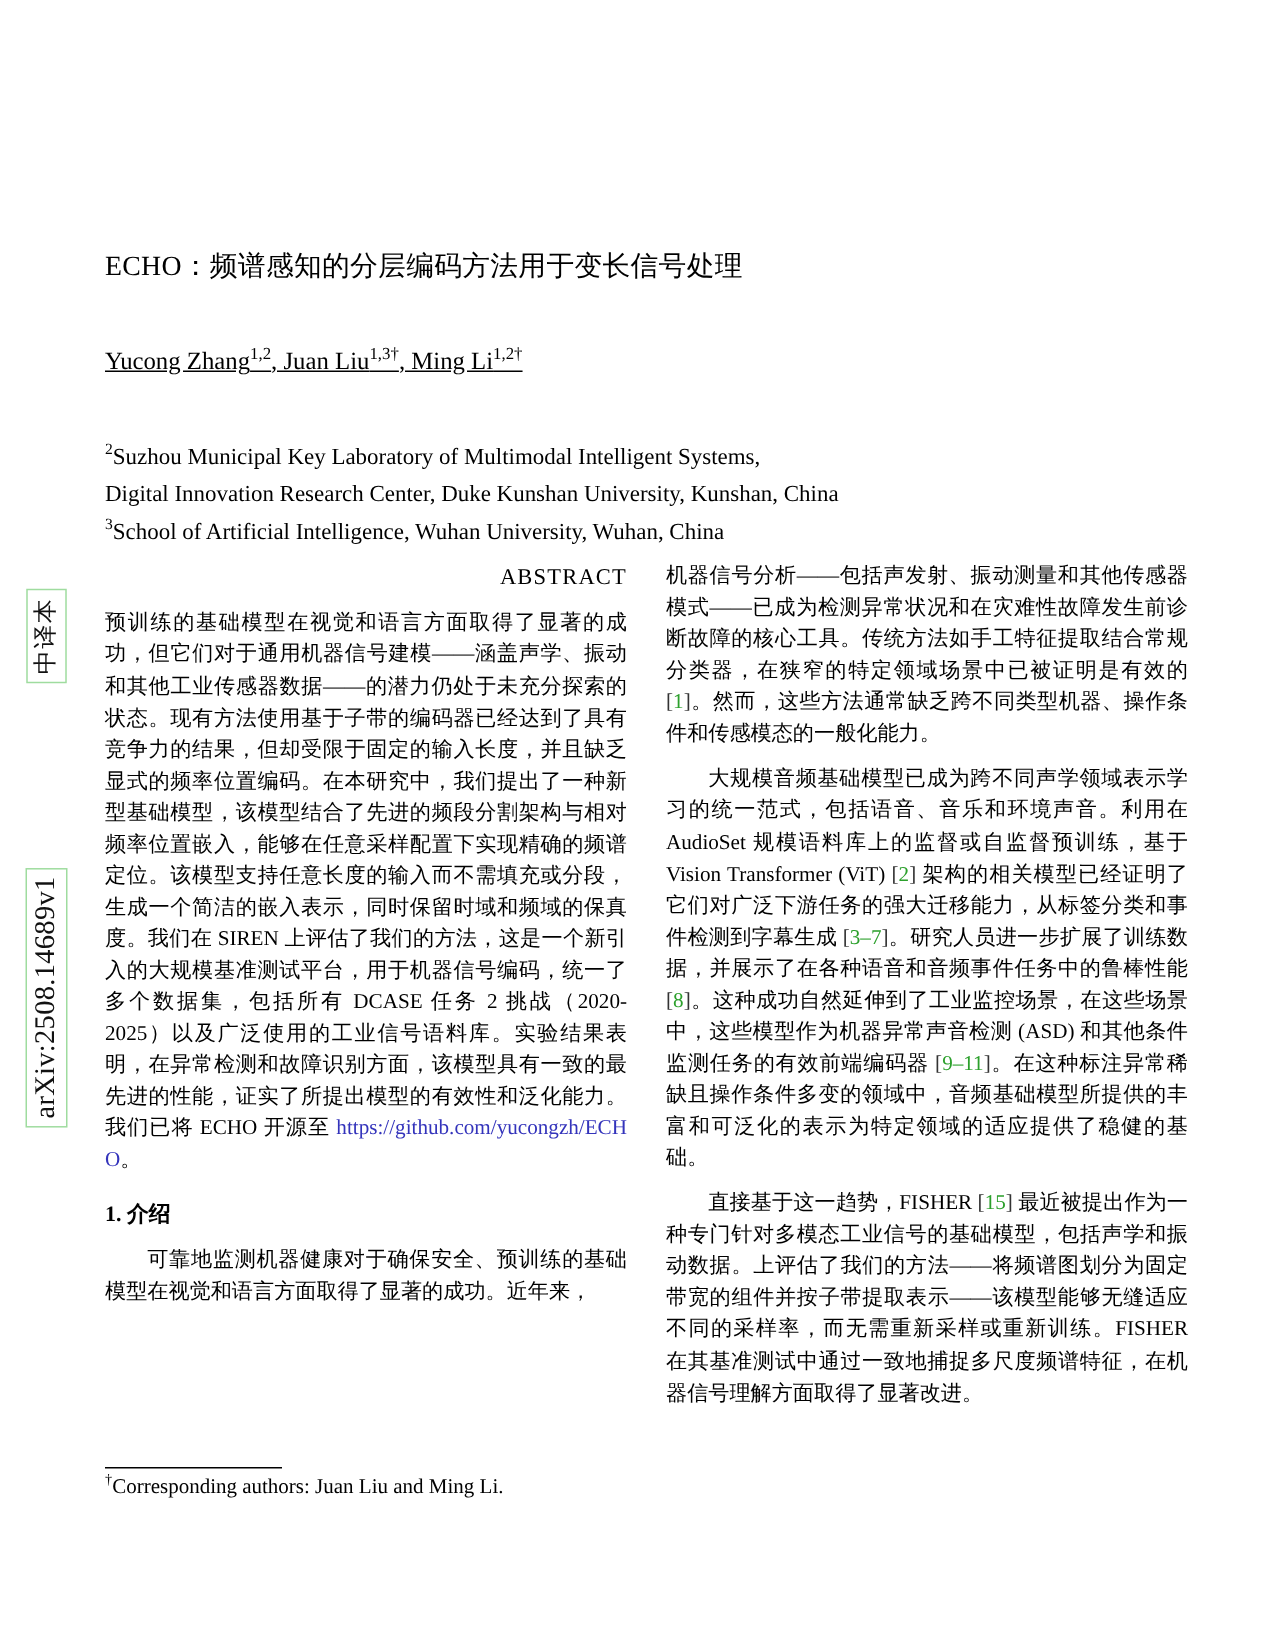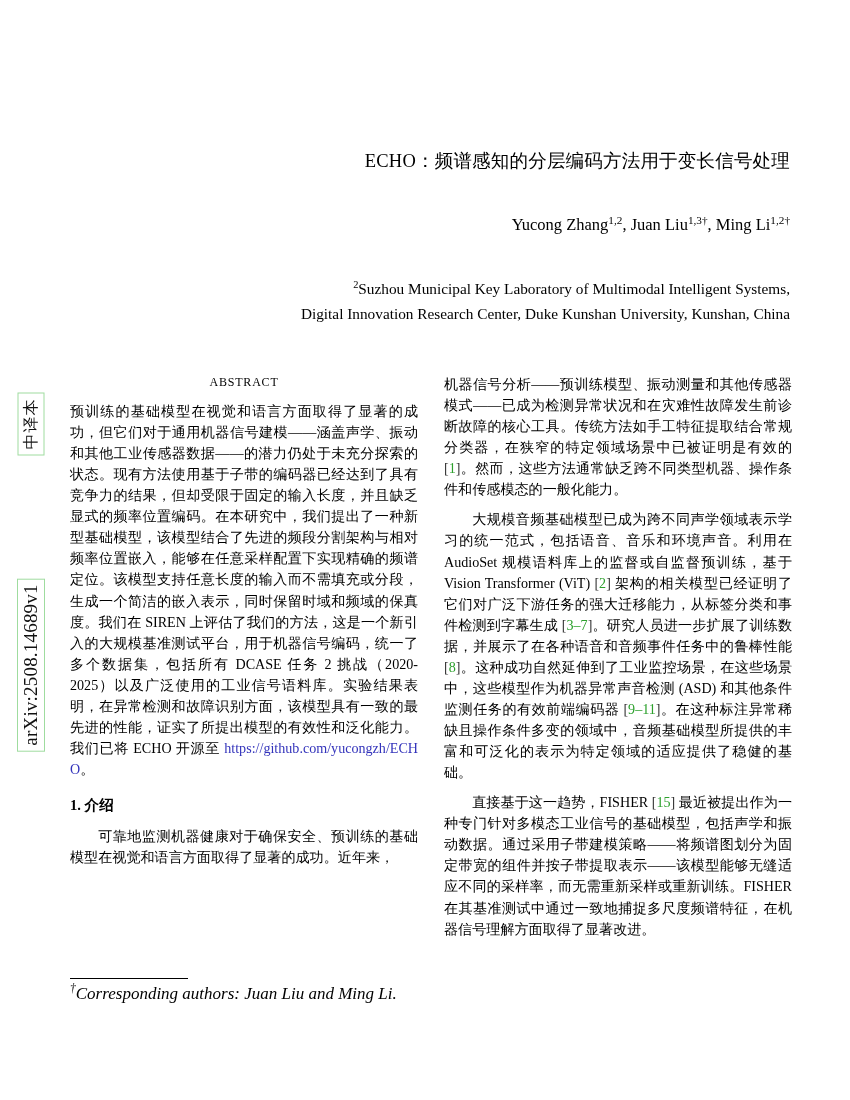--- a/index.html
+++ b/index.html
@@ -46,32 +46,33 @@
     font-size: 19px;
     top: 665px;
     transform: translate(-50%, -50%) rotate(-90deg);
     letter-spacing: 0.2px;
   }
 
   
   #header {
     position: absolute;
     left: 70px;
-    top: 0;
+    top: 16px;
     width: 720px;
-    text-align: right;
+    text-align: left;
   }
   #paper-title {
     font-size: 18.5px;
     margin-top: 148px;
     letter-spacing: 0.2px;
   }
   #author-line {
     font-size: 16.5px;
     margin-top: 42px;
+    text-decoration: underline;
   }
   #affiliations {
     margin-top: 42px;
     font-size: 15.3px;
     line-height: 1.62;
   }
   .aff-line { display: block; }
   sup { font-size: 0.68em; vertical-align: super; line-height: 0; }
 
   
@@ -88,22 +89,22 @@
     width: 348px;
     font-size: 14.1px;
     line-height: 1.495;
     text-align: justify;
     text-justify: inter-ideograph;
   }
   #col-left  { left: 0; }
   #col-right { left: 374px; }
 
   .sec-head {
-    text-align: center;
-    font-size: 12px;
+    text-align: right;
+    font-size: 15px;
     font-weight: normal;
     margin: 0 0 9px 0;
     letter-spacing: 0.8px;
   }
   .sec-num {
     text-align: left;
     font-size: 14.6px;
     font-weight: bold;
     margin: 15px 0 9px 0;
     letter-spacing: 0;
@@ -127,23 +128,22 @@
     top: 978px;
     width: 348px;
   }
   #footnote-rule {
     width: 118px;
     height: 0;
     border-top: 0.8px solid #000;
     margin-bottom: 4px;
   }
   #footnote-text {
-    font-size: 17px;
+    font-size: 14px;
     line-height: 1.3;
-    font-style: italic;
   }
 </style>
 </head>
 <body>
 
 <div id="arxiv-stamp">
   <div class="vstamp" id="stamp-cn" style="border-color: rgb(159, 220, 159);">中译本</div>
   <div class="vstamp" id="stamp-id" style="border-color: rgb(159, 220, 159);">arXiv:2508.14689v1</div>
 </div>
 
@@ -155,44 +155,45 @@
 
   <div id="author-line">
     Yucong Zhang<sup>1,2</sup>, Juan
     Liu<sup>1,3†</sup>, Ming
     Li<sup>1,2†</sup>
   </div>
 
   <div id="affiliations">
     <span class="aff-line"><sup>2</sup>Suzhou Municipal Key Laboratory of Multimodal Intelligent Systems,</span>
     <span class="aff-line">Digital Innovation Research Center, Duke Kunshan University, Kunshan, China</span>
+    <span class="aff-line"><sup>3</sup>School of Artificial Intelligence, Wuhan University, Wuhan, China</span>
   </div>
 </div>
 
 <div id="columns">
 
   <div class="col" id="col-left">
 
     <div class="sec-head">ABSTRACT</div>
 
     <p class="para noindent"><span>预训练的基础模型在视觉和语言方面取得了显著的成功，但它们对于通用机器信号建模——涵盖声学、振动和其他工业传感器数据——的潜力仍处于未充分探索的状态。现有方法使用基于子带的编码器已经达到了具有竞争力的结果，但却受限于固定的输入长度，并且缺乏显式的频率位置编码。在本研究中，我们提出了一种新型基础模型，该模型结合了先进的频段分割架构与相对频率位置嵌入，能够在任意采样配置下实现精确的频谱定位。该模型支持任意长度的输入而不需填充或分段，生成一个简洁的嵌入表示，同时保留时域和频域的保真度。我们在 SIREN 上评估了我们的方法，这是一个新引入的大规模基准测试平台，用于机器信号编码，统一了多个数据集，包括所有 DCASE 任务 2 挑战（2020-2025）以及广泛使用的工业信号语料库。实验结果表明，在异常检测和故障识别方面，该模型具有一致的最先进的性能，证实了所提出模型的有效性和泛化能力。我们已将 ECHO 开源至 </span><span class="url" style="color: rgb(51, 51, 187);">https://github.com/yucongzh/ECHO</span><span>。</span></p>
 
 
     <div class="sec-num">1. 介绍</div>
 
     <p class="para">可靠地监测机器健康对于确保安全、预训练的基础模型在视觉和语言方面取得了显著的成功。近年来，</p>
   </div>
 
   <div class="col" id="col-right">
 
-    <p class="para noindent"><span>机器信号分析——预训练模型、振动测量和其他传感器模式——已成为检测异常状况和在灾难性故障发生前诊断故障的核心工具。传统方法如手工特征提取结合常规分类器，在狭窄的特定领域场景中已被证明是有效的 </span><span class="cite" style="color: rgb(44, 160, 44);"><span class="brk">[</span><span>1</span><span class="brk">]</span></span><span>。然而，这些方法通常缺乏跨不同类型机器、操作条件和传感模态的一般化能力。</span></p>
+    <p class="para noindent"><span>机器信号分析——包括声发射、振动测量和其他传感器模式——已成为检测异常状况和在灾难性故障发生前诊断故障的核心工具。传统方法如手工特征提取结合常规分类器，在狭窄的特定领域场景中已被证明是有效的 </span><span class="cite" style="color: rgb(44, 160, 44);"><span class="brk">[</span><span>1</span><span class="brk">]</span></span><span>。然而，这些方法通常缺乏跨不同类型机器、操作条件和传感模态的一般化能力。</span></p>
 
     <p class="para"><span>大规模音频基础模型已成为跨不同声学领域表示学习的统一范式，包括语音、音乐和环境声音。利用在 AudioSet 规模语料库上的监督或自监督预训练，基于 Vision Transformer (ViT) </span><span class="cite" style="color: rgb(44, 160, 44);"><span class="brk">[</span><span>2</span><span class="brk">]</span></span><span> 架构的相关模型已经证明了它们对广泛下游任务的强大迁移能力，从标签分类和事件检测到字幕生成 </span><span class="cite" style="color: rgb(44, 160, 44);"><span class="brk">[</span><span>3–7</span><span class="brk">]</span></span><span>。研究人员进一步扩展了训练数据，并展示了在各种语音和音频事件任务中的鲁棒性能 </span><span class="cite" style="color: rgb(44, 160, 44);"><span class="brk">[</span><span>8</span><span class="brk">]</span></span><span>。这种成功自然延伸到了工业监控场景，在这些场景中，这些模型作为机器异常声音检测 (ASD) 和其他条件监测任务的有效前端编码器 </span><span class="cite" style="color: rgb(44, 160, 44);"><span class="brk">[</span><span>9–11</span><span class="brk">]</span></span><span>。在这种标注异常稀缺且操作条件多变的领域中，音频基础模型所提供的丰富和可泛化的表示为特定领域的适应提供了稳健的基础。</span></p>
 
-    <p class="para"><span>直接基于这一趋势，FISHER </span><span class="cite" style="color: rgb(44, 160, 44);"><span class="brk">[</span><span>15</span><span class="brk">]</span></span><span> 最近被提出作为一种专门针对多模态工业信号的基础模型，包括声学和振动数据。通过采用子带建模策略——将频谱图划分为固定带宽的组件并按子带提取表示——该模型能够无缝适应不同的采样率，而无需重新采样或重新训练。FISHER 在其基准测试中通过一致地捕捉多尺度频谱特征，在机器信号理解方面取得了显著改进。</span></p>
+    <p class="para"><span>直接基于这一趋势，FISHER </span><span class="cite" style="color: rgb(44, 160, 44);"><span class="brk">[</span><span>15</span><span class="brk">]</span></span><span> 最近被提出作为一种专门针对多模态工业信号的基础模型，包括声学和振动数据。上评估了我们的方法——将频谱图划分为固定带宽的组件并按子带提取表示——该模型能够无缝适应不同的采样率，而无需重新采样或重新训练。FISHER 在其基准测试中通过一致地捕捉多尺度频谱特征，在机器信号理解方面取得了显著改进。</span></p>
 
   </div>
 </div>
 
 <div id="footnote">
   <div id="footnote-rule"></div>
   <div id="footnote-text"><sup>†</sup><span>Corresponding authors: Juan Liu and Ming Li.</span></div>
 </div>
 
 </body></html>

